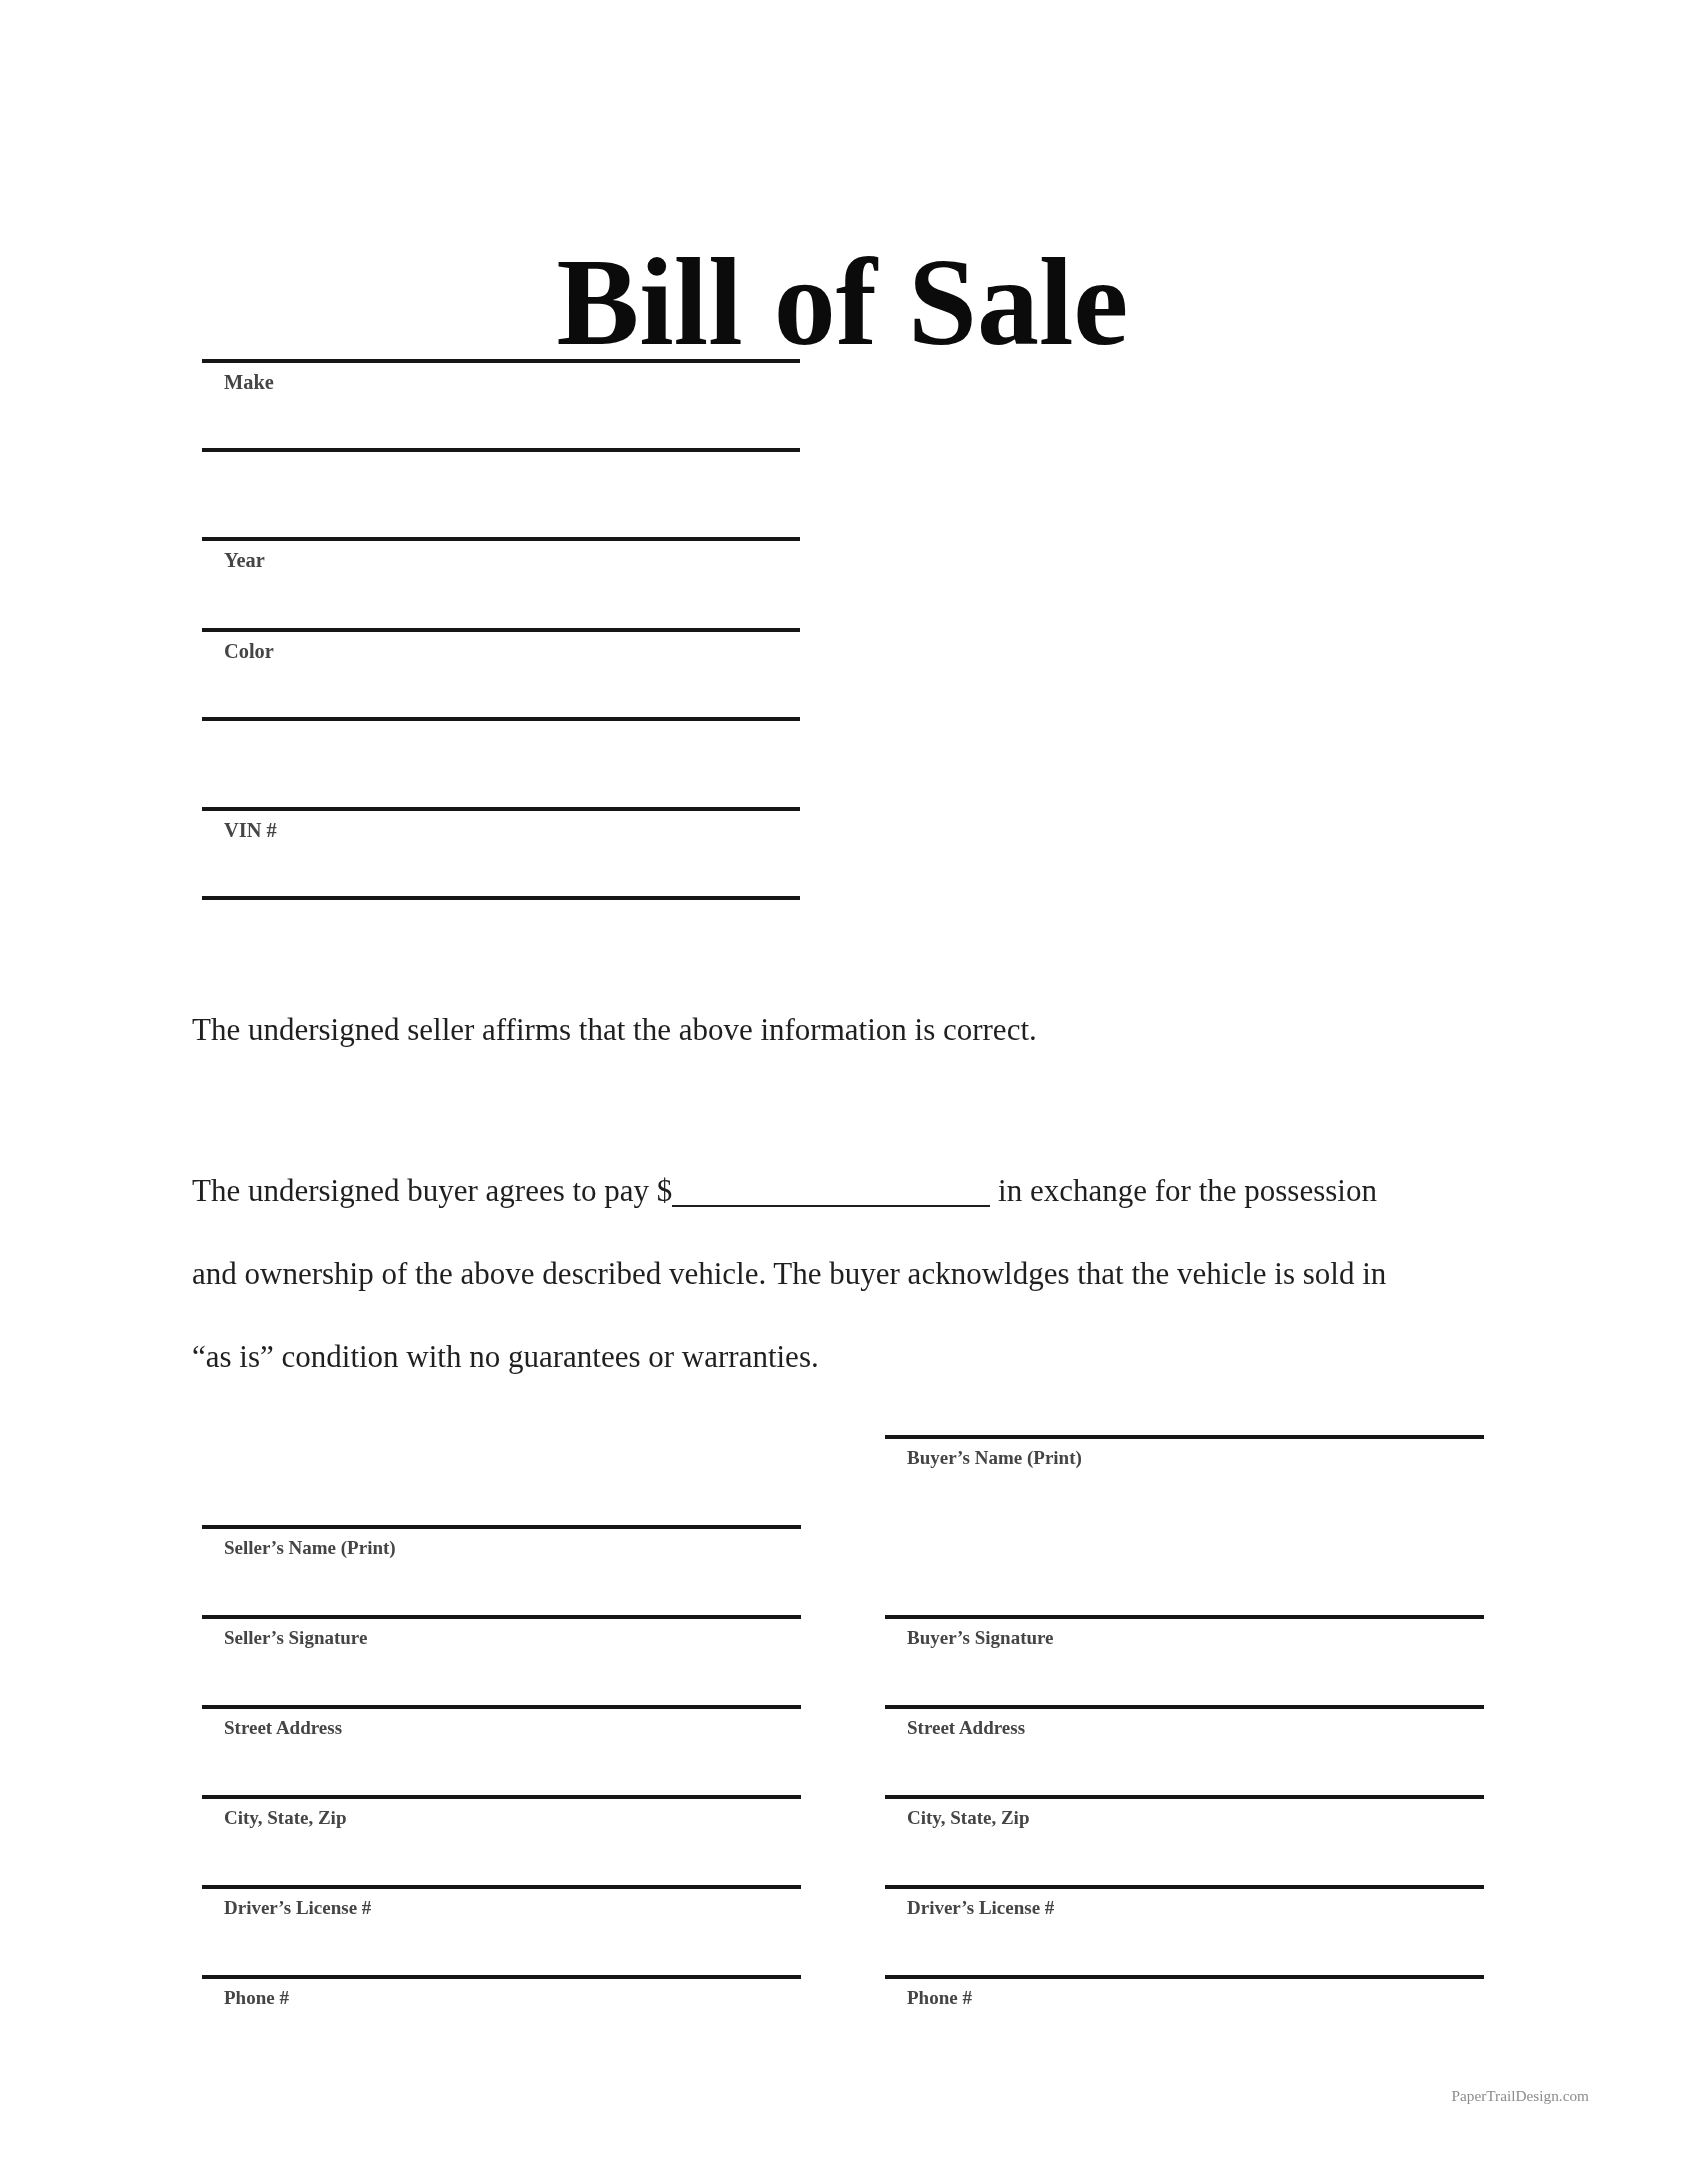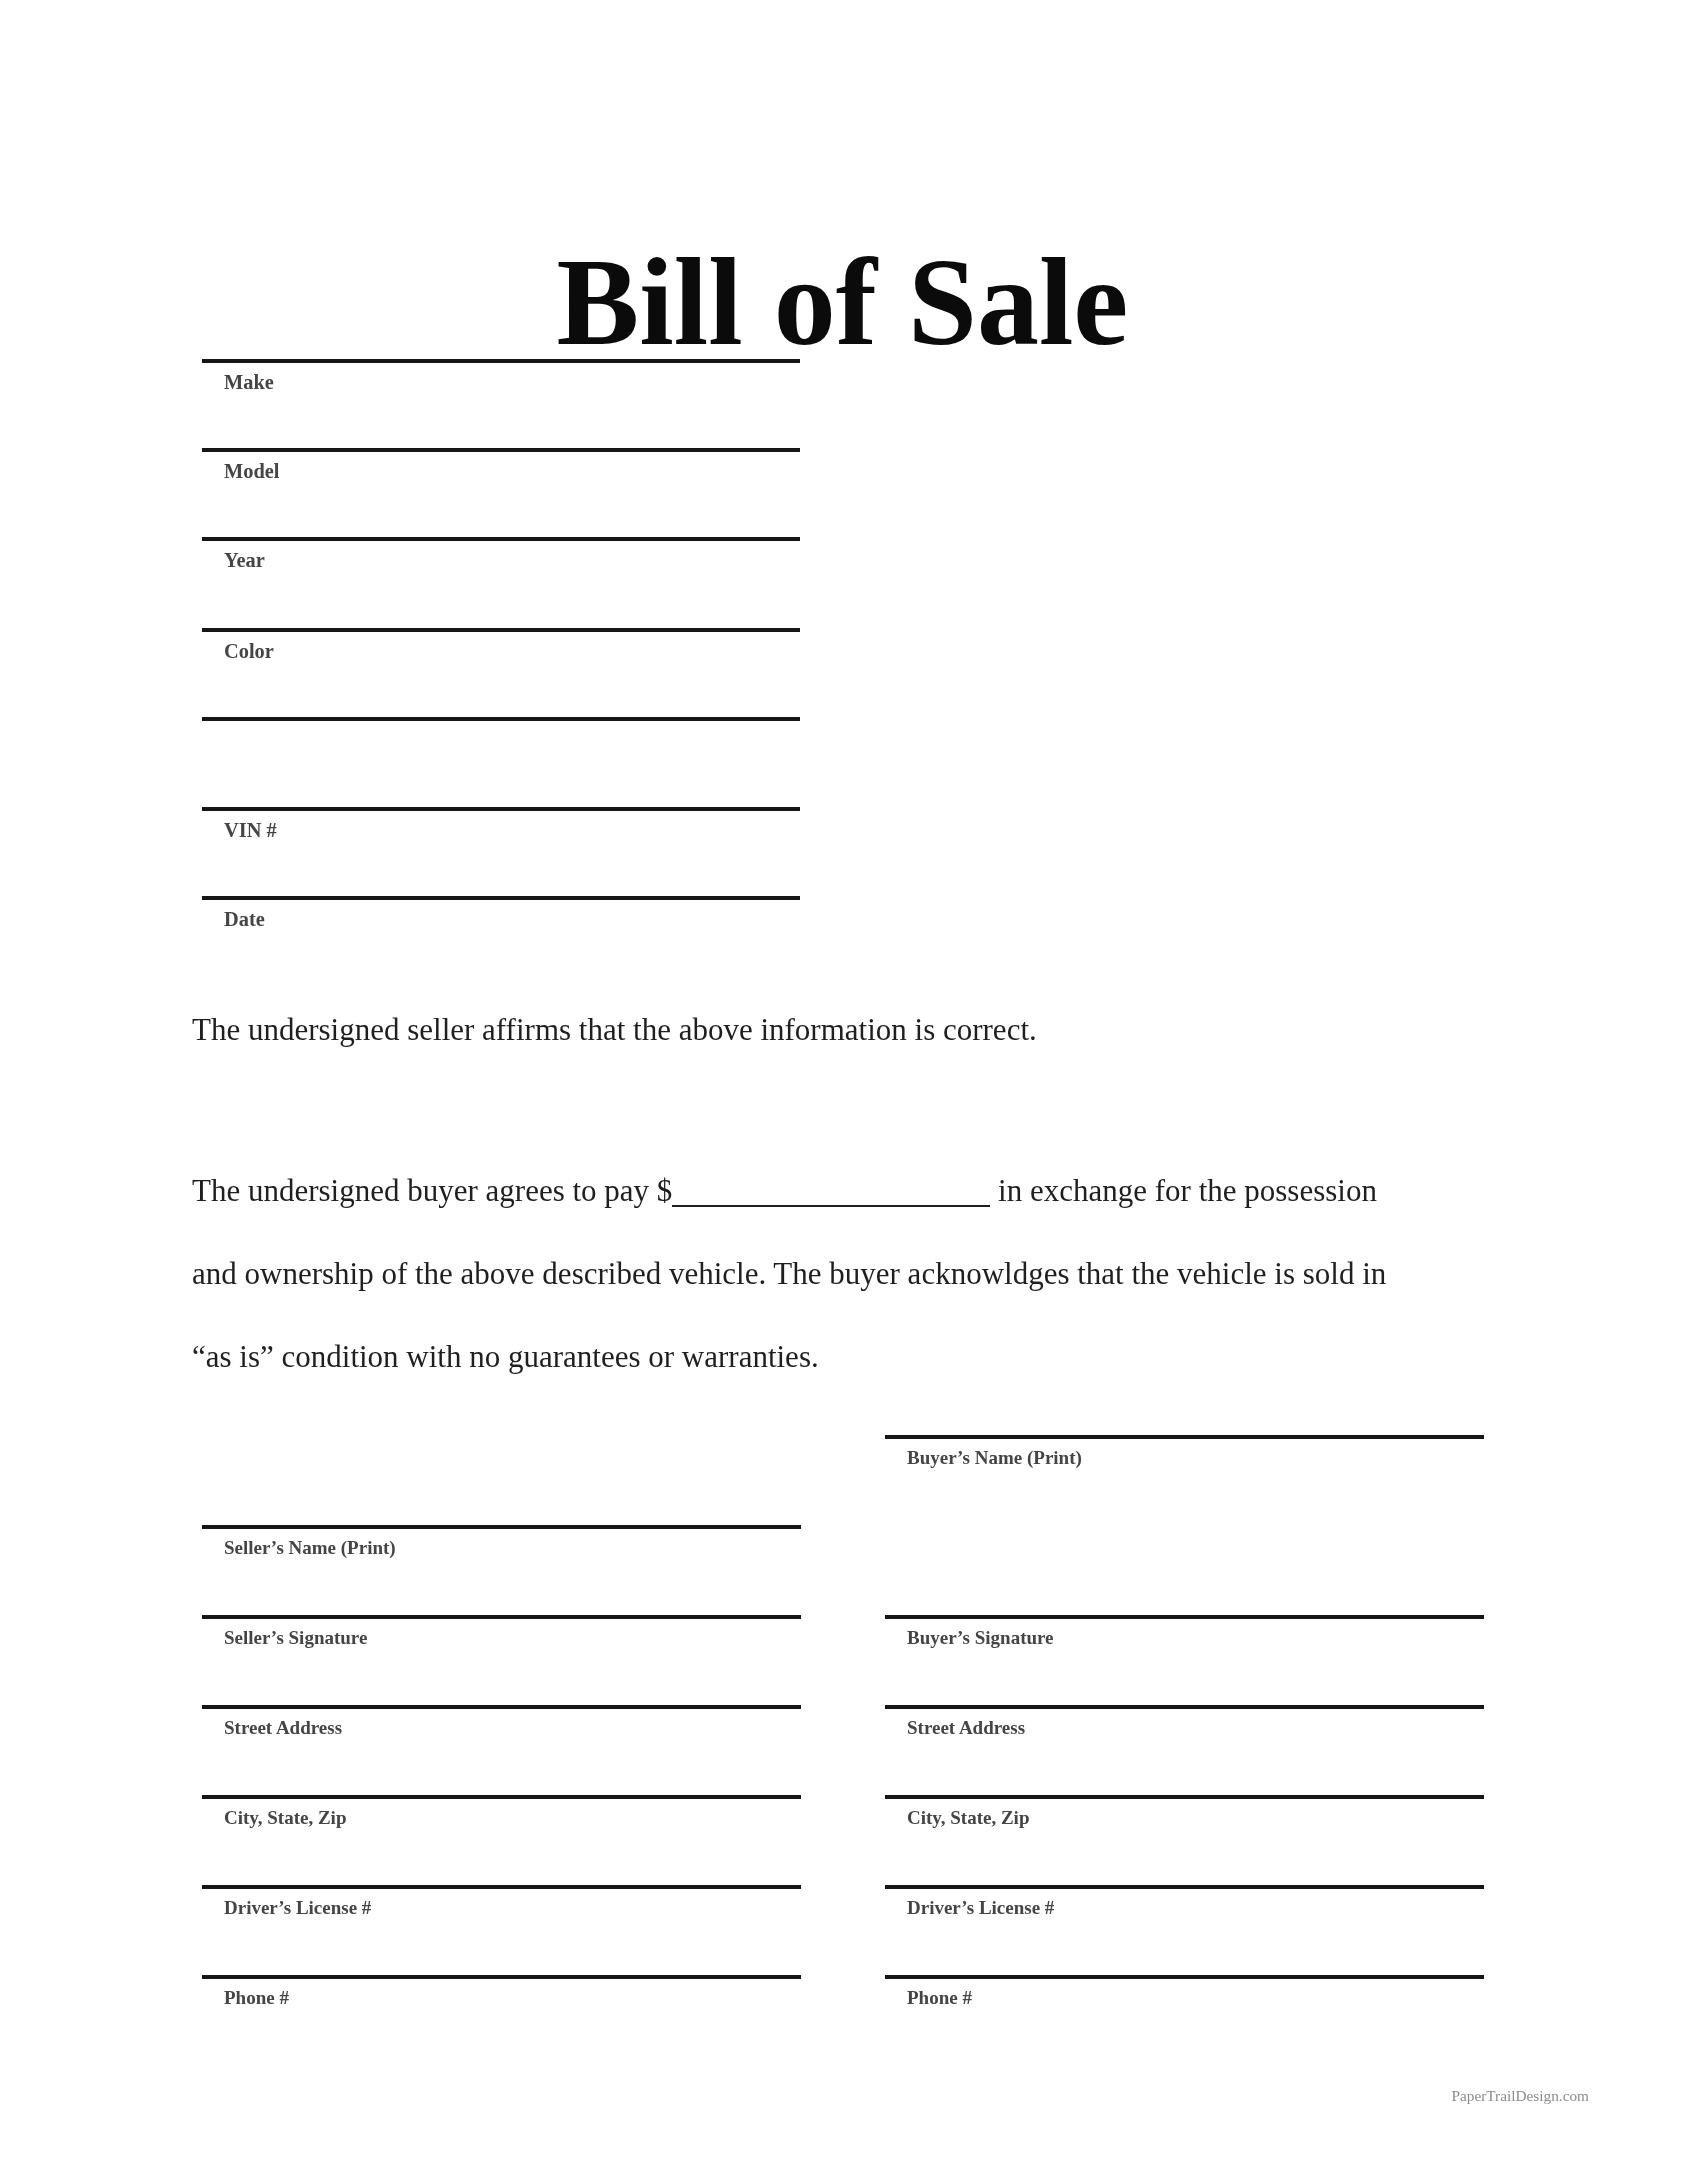--- a/index.html
+++ b/index.html
@@ -91,40 +91,38 @@
 
   <h1 class="doc-title">Bill of Sale</h1>
 
   <div class="vehicle">
     <div class="field" style="top:359px">
       <div class="write-area"></div>
       <div class="lbl">Make</div>
     </div>
     <div class="field" style="top:448px">
       <div class="write-area"></div>
-      <div class="lbl">Model</div>
     </div>
     <div class="field" style="top:537px">
       <div class="write-area"></div>
       <div class="lbl">Year</div>
     </div>
     <div class="field" style="top:628px">
       <div class="write-area"></div>
       <div class="lbl">Color</div>
     </div>
     <div class="field" style="top:717px">
       <div class="write-area"></div>
     </div>
     <div class="field" style="top:807px">
       <div class="write-area"></div>
       <div class="lbl">VIN #</div>
     </div>
     <div class="field" style="top:896px">
       <div class="write-area"></div>
-      <div class="lbl">Date</div>
     </div>
   </div>
 
   <div class="para" style="top:1014px">The undersigned seller affirms that the above information is correct.</div>
 
   <div class="para" style="top:1175px"><span>The undersigned buyer agrees to pay $</span><span class="amount-blank"></span><span> in exchange for the possession</span></div>
 
   <div class="para" style="top:1341px">“as is” condition with no guarantees or warranties.</div>
 
   <div class="para" style="top:1258px">and ownership of the above described vehicle. The buyer acknowldges that the vehicle is sold in</div>

